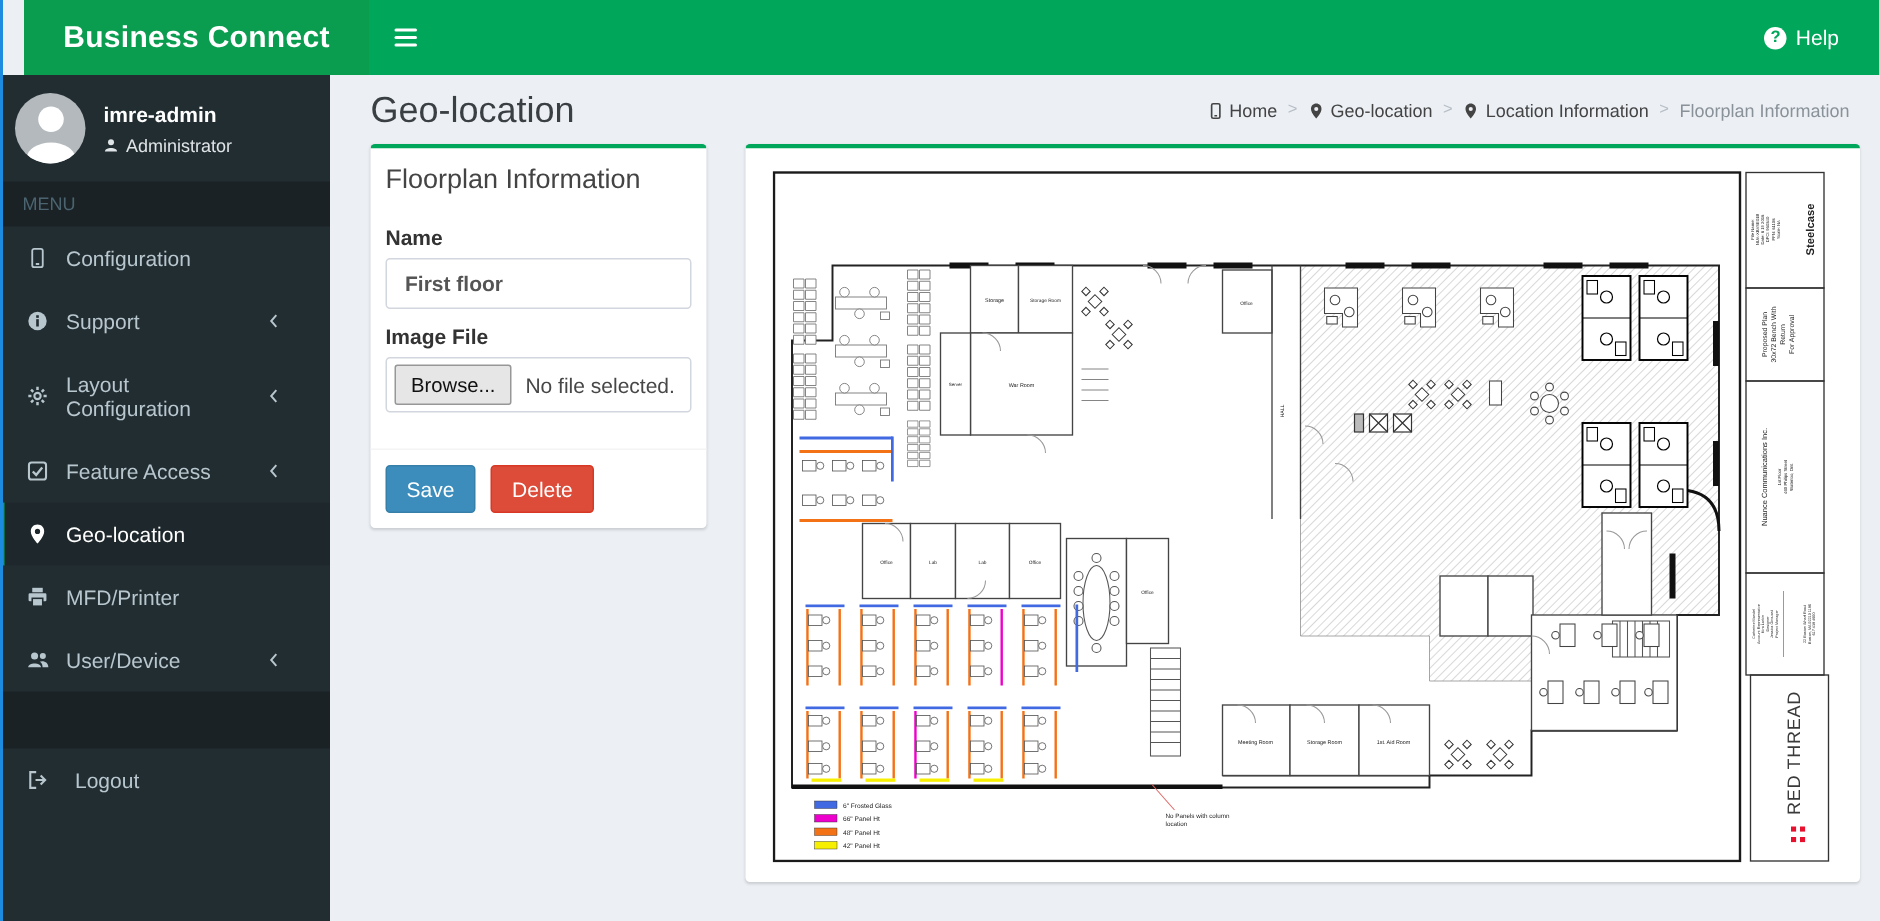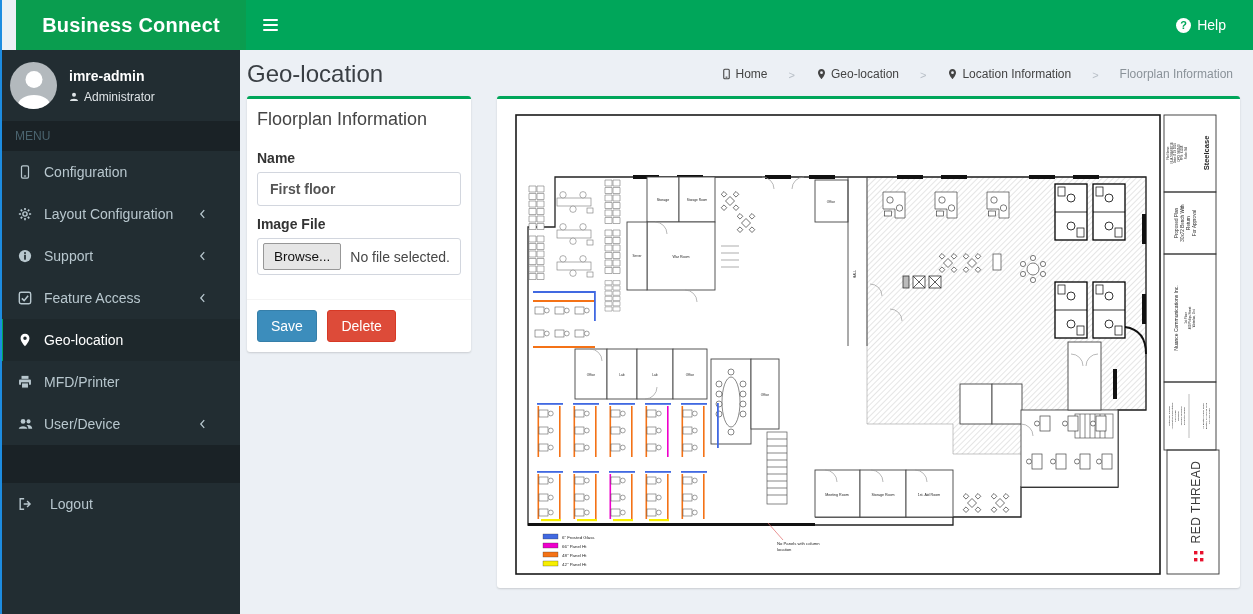--- a/index.html
+++ b/index.html
@@ -19,21 +19,21 @@
   .navbar{flex:1;height:50px;background:#00a65a;display:flex;align-items:center;}
   .hamburger{color:#fff;font-size:20px;padding:0 17px;height:50px;display:flex;align-items:center;cursor:pointer;}
   .hamburger .bars{display:inline-block;}
   .hamburger .bar{display:block;width:15px;height:2.5px;background:#fff;margin:2.5px 0;border-radius:1px;}
   .nav-right{margin-left:auto;display:flex;align-items:center;height:50px;}
   .help-link{color:#fff;font-size:14px;display:flex;align-items:center;gap:6px;padding:0 27px;height:50px;cursor:pointer;}
   .help-q{width:15px;height:15px;border-radius:50%;background:#fff;color:#00a65a;font-weight:bold;font-size:11px;
           display:flex;align-items:center;justify-content:center;}
 
   
-  .sidebar{position:absolute;top:50px;left:0;bottom:0;width:240px;background:#222d32;z-index:30;}
+  .sidebar{position:absolute;top:50px;left:0;bottom:0;width:220px;background:#222d32;z-index:30;}
   .user-panel{display:flex;align-items:center;padding:12px 10px;gap:12px;}
   .avatar{width:47px;height:47px;border-radius:50%;background:#b3b9bd;position:relative;overflow:hidden;flex:none;}
   .avatar .head{position:absolute;left:50%;top:9px;transform:translateX(-50%);width:17px;height:17px;border-radius:50%;background:#fff;}
   .avatar .torso{position:absolute;left:50%;bottom:-6px;transform:translateX(-50%);width:32px;height:20px;border-radius:50% 50% 0 0;background:#fff;}
   .user-info .uname{color:#fff;font-weight:bold;font-size:14px;margin-bottom:6px;}
   .user-info .urole{color:#dfe4e7;font-size:12px;display:flex;align-items:center;gap:5px;}
   .menu-header{background:#1a2226;color:#4b646f;font-size:12px;padding:8px 15px;}
   .menu{list-style:none;margin:0;padding:0;}
   .menu-item{display:flex;align-items:center;gap:10px;color:#b8c7ce;font-size:14px;
              padding:13px 24px 13px 13px;border-left:3px solid transparent;cursor:pointer;}
@@ -41,21 +41,21 @@
   .menu-item.active{background:#1e282c;color:#fff;border-left-color:#00a65a;}
   .menu-item .chev{margin-left:auto;margin-right:8px;display:flex;}
   .menu-gap{height:38px;background:#1a2226;}
   .logout-item{margin-top:0;gap:16px;}
   svg.ic{display:block;}
 
   
   .content-wrapper{position:absolute;top:50px;left:230px;right:0;bottom:0;background:#ecf0f5;overflow:hidden;}
   .content-header{display:flex;align-items:center;justify-content:space-between;padding:10px 20px 8px 17px;}
   .page-title{font-size:24px;font-weight:normal;color:#3a3f44;margin:0;}
-  .breadcrumb{display:flex;align-items:flex-end;gap:21px;font-size:12px;color:#444;}
+  .breadcrumb{display:flex;align-items:flex-start;gap:7px;font-size:12px;color:#444;}
   .breadcrumb a{color:#444;text-decoration:none;display:flex;align-items:center;gap:4px;cursor:pointer;}
   .breadcrumb .sep{color:#b7bec6;font-size:11px;}
   .breadcrumb .active-crumb{color:#8a9299;}
   .row{display:flex;align-items:flex-start;padding:0 13px 0 17px;gap:26px;}
 
   .box{background:#fff;border-radius:3px;border-top:3px solid #00a65a;
        box-shadow:0 1px 2px rgba(0,0,0,.15);}
   .box-form{width:224px;flex:none;}
   .box-header{padding:10px;}
   .box-title{font-size:18px;color:#444;font-weight:normal;margin:0;}
@@ -124,40 +124,40 @@
         <svg class="ic" width="14" height="14" viewBox="0 0 16 16">
             <rect x="4" y="1" width="8" height="14" rx="1.5" fill="none" stroke="currentColor" stroke-width="1.4"></rect>
             <line x1="6.7" y1="12.6" x2="9.3" y2="12.6" stroke="currentColor" stroke-width="1.4"></line>
           </svg>
       </span>
       <span>Configuration</span>
     </li>
     <li class="menu-item">
       <span class="mi-icon">
         <svg class="ic" width="14" height="14" viewBox="0 0 16 16">
-            <circle cx="8" cy="8" r="2.4" fill="none" stroke="currentColor" stroke-width="1.6"></circle>
-            <path d="M8,1 V3.4 M8,12.6 V15 M1,8 H3.4 M12.6,8 H15 M3.1,3.1 L4.8,4.8 M11.2,11.2 L12.9,12.9 M12.9,3.1 L11.2,4.8 M4.8,11.2 L3.1,12.9" stroke="currentColor" stroke-width="1.9" fill="none"></path>
-          </svg>
-      </span>
-      <span>Layout Configuration</span>
+            <circle cx="8" cy="8" r="7" fill="currentColor"></circle>
+            <rect x="7" y="6.6" width="2" height="5.6" fill="#222d32"></rect>
+            <rect x="7" y="3.6" width="2" height="2" fill="#222d32"></rect>
+          </svg>
+      </span>
+      <span>Support</span>
       <span class="chev">
           <svg class="ic" width="11" height="12" viewBox="0 0 12 14">
             <polyline points="8,2.5 4,7 8,11.5" fill="none" stroke="currentColor" stroke-width="1.5"></polyline>
           </svg>
         </span>
     </li>
     <li class="menu-item">
       <span class="mi-icon">
         <svg class="ic" width="14" height="14" viewBox="0 0 16 16">
-            <circle cx="8" cy="8" r="7" fill="currentColor"></circle>
-            <rect x="7" y="6.6" width="2" height="5.6" fill="#222d32"></rect>
-            <rect x="7" y="3.6" width="2" height="2" fill="#222d32"></rect>
-          </svg>
-      </span>
-      <span>Support</span>
+            <circle cx="8" cy="8" r="2.4" fill="none" stroke="currentColor" stroke-width="1.6"></circle>
+            <path d="M8,1 V3.4 M8,12.6 V15 M1,8 H3.4 M12.6,8 H15 M3.1,3.1 L4.8,4.8 M11.2,11.2 L12.9,12.9 M12.9,3.1 L11.2,4.8 M4.8,11.2 L3.1,12.9" stroke="currentColor" stroke-width="1.9" fill="none"></path>
+          </svg>
+      </span>
+      <span>Layout Configuration</span>
       <span class="chev">
           <svg class="ic" width="11" height="12" viewBox="0 0 12 14">
             <polyline points="8,2.5 4,7 8,11.5" fill="none" stroke="currentColor" stroke-width="1.5"></polyline>
           </svg>
         </span>
     </li>
     <li class="menu-item">
       <span class="mi-icon">
         <svg class="ic" width="14" height="14" viewBox="0 0 16 16">
             <rect x="1.5" y="1.5" width="13" height="13" rx="2" fill="none" stroke="currentColor" stroke-width="1.6"></rect>

